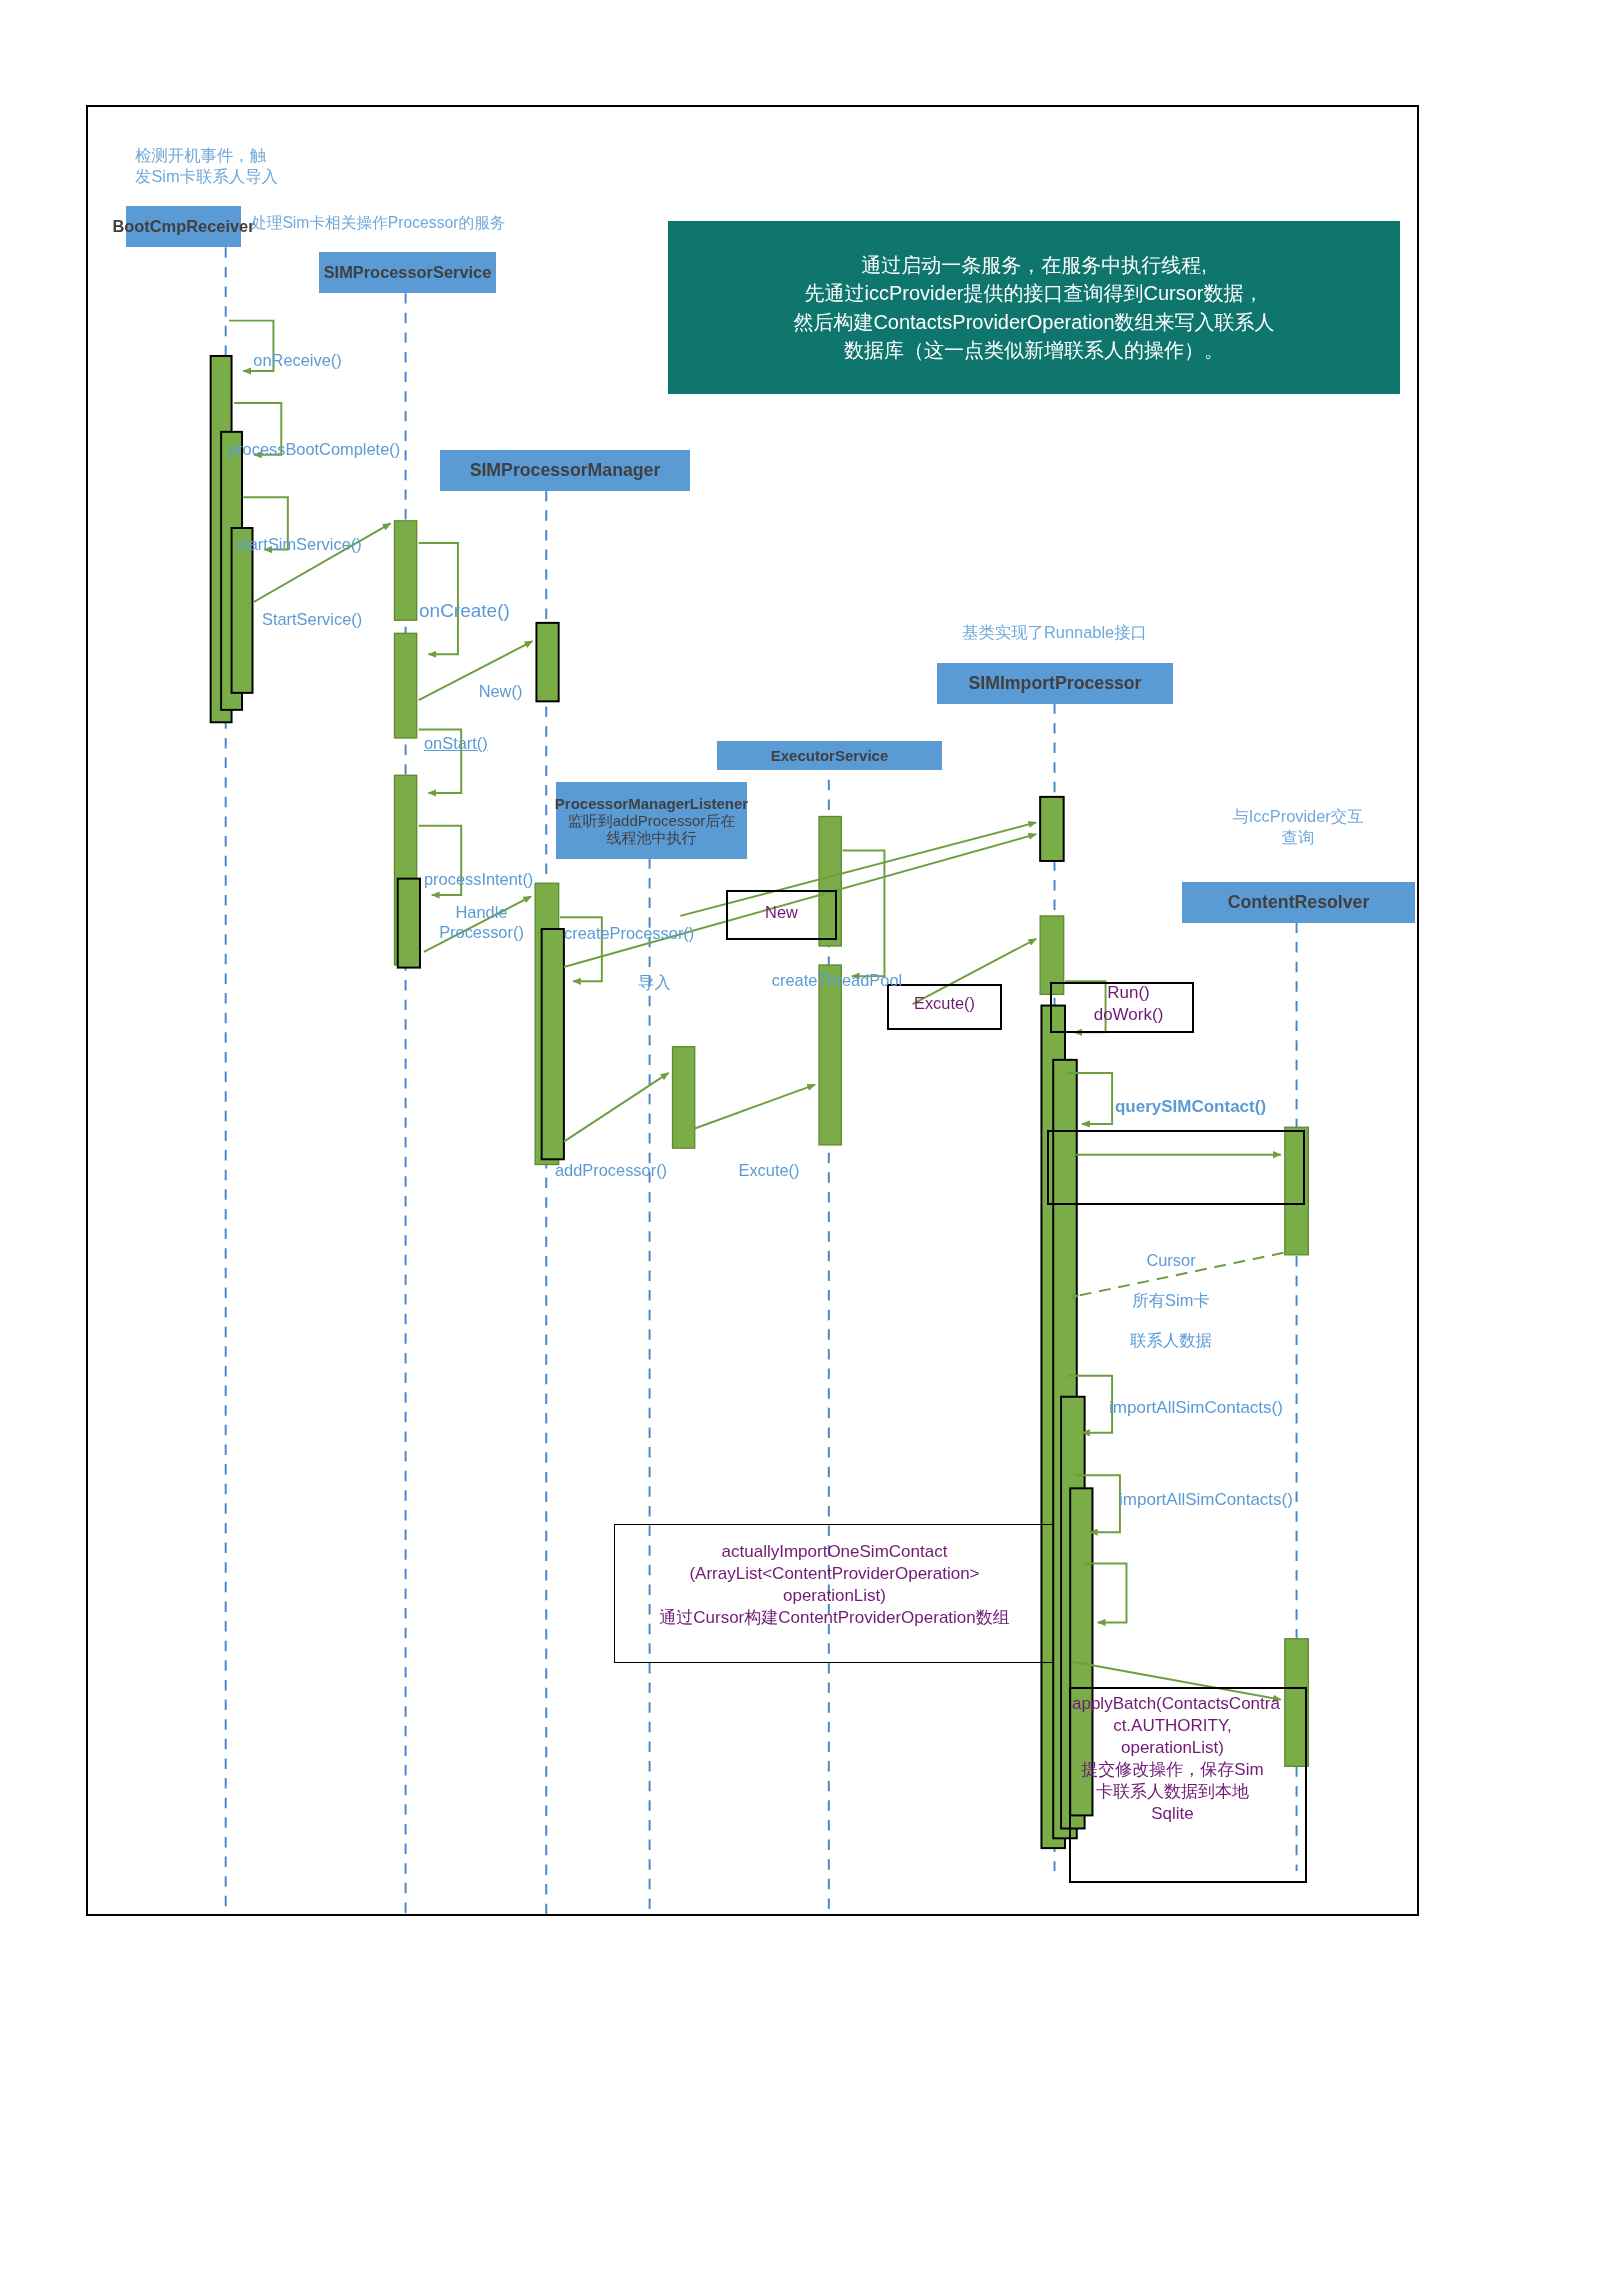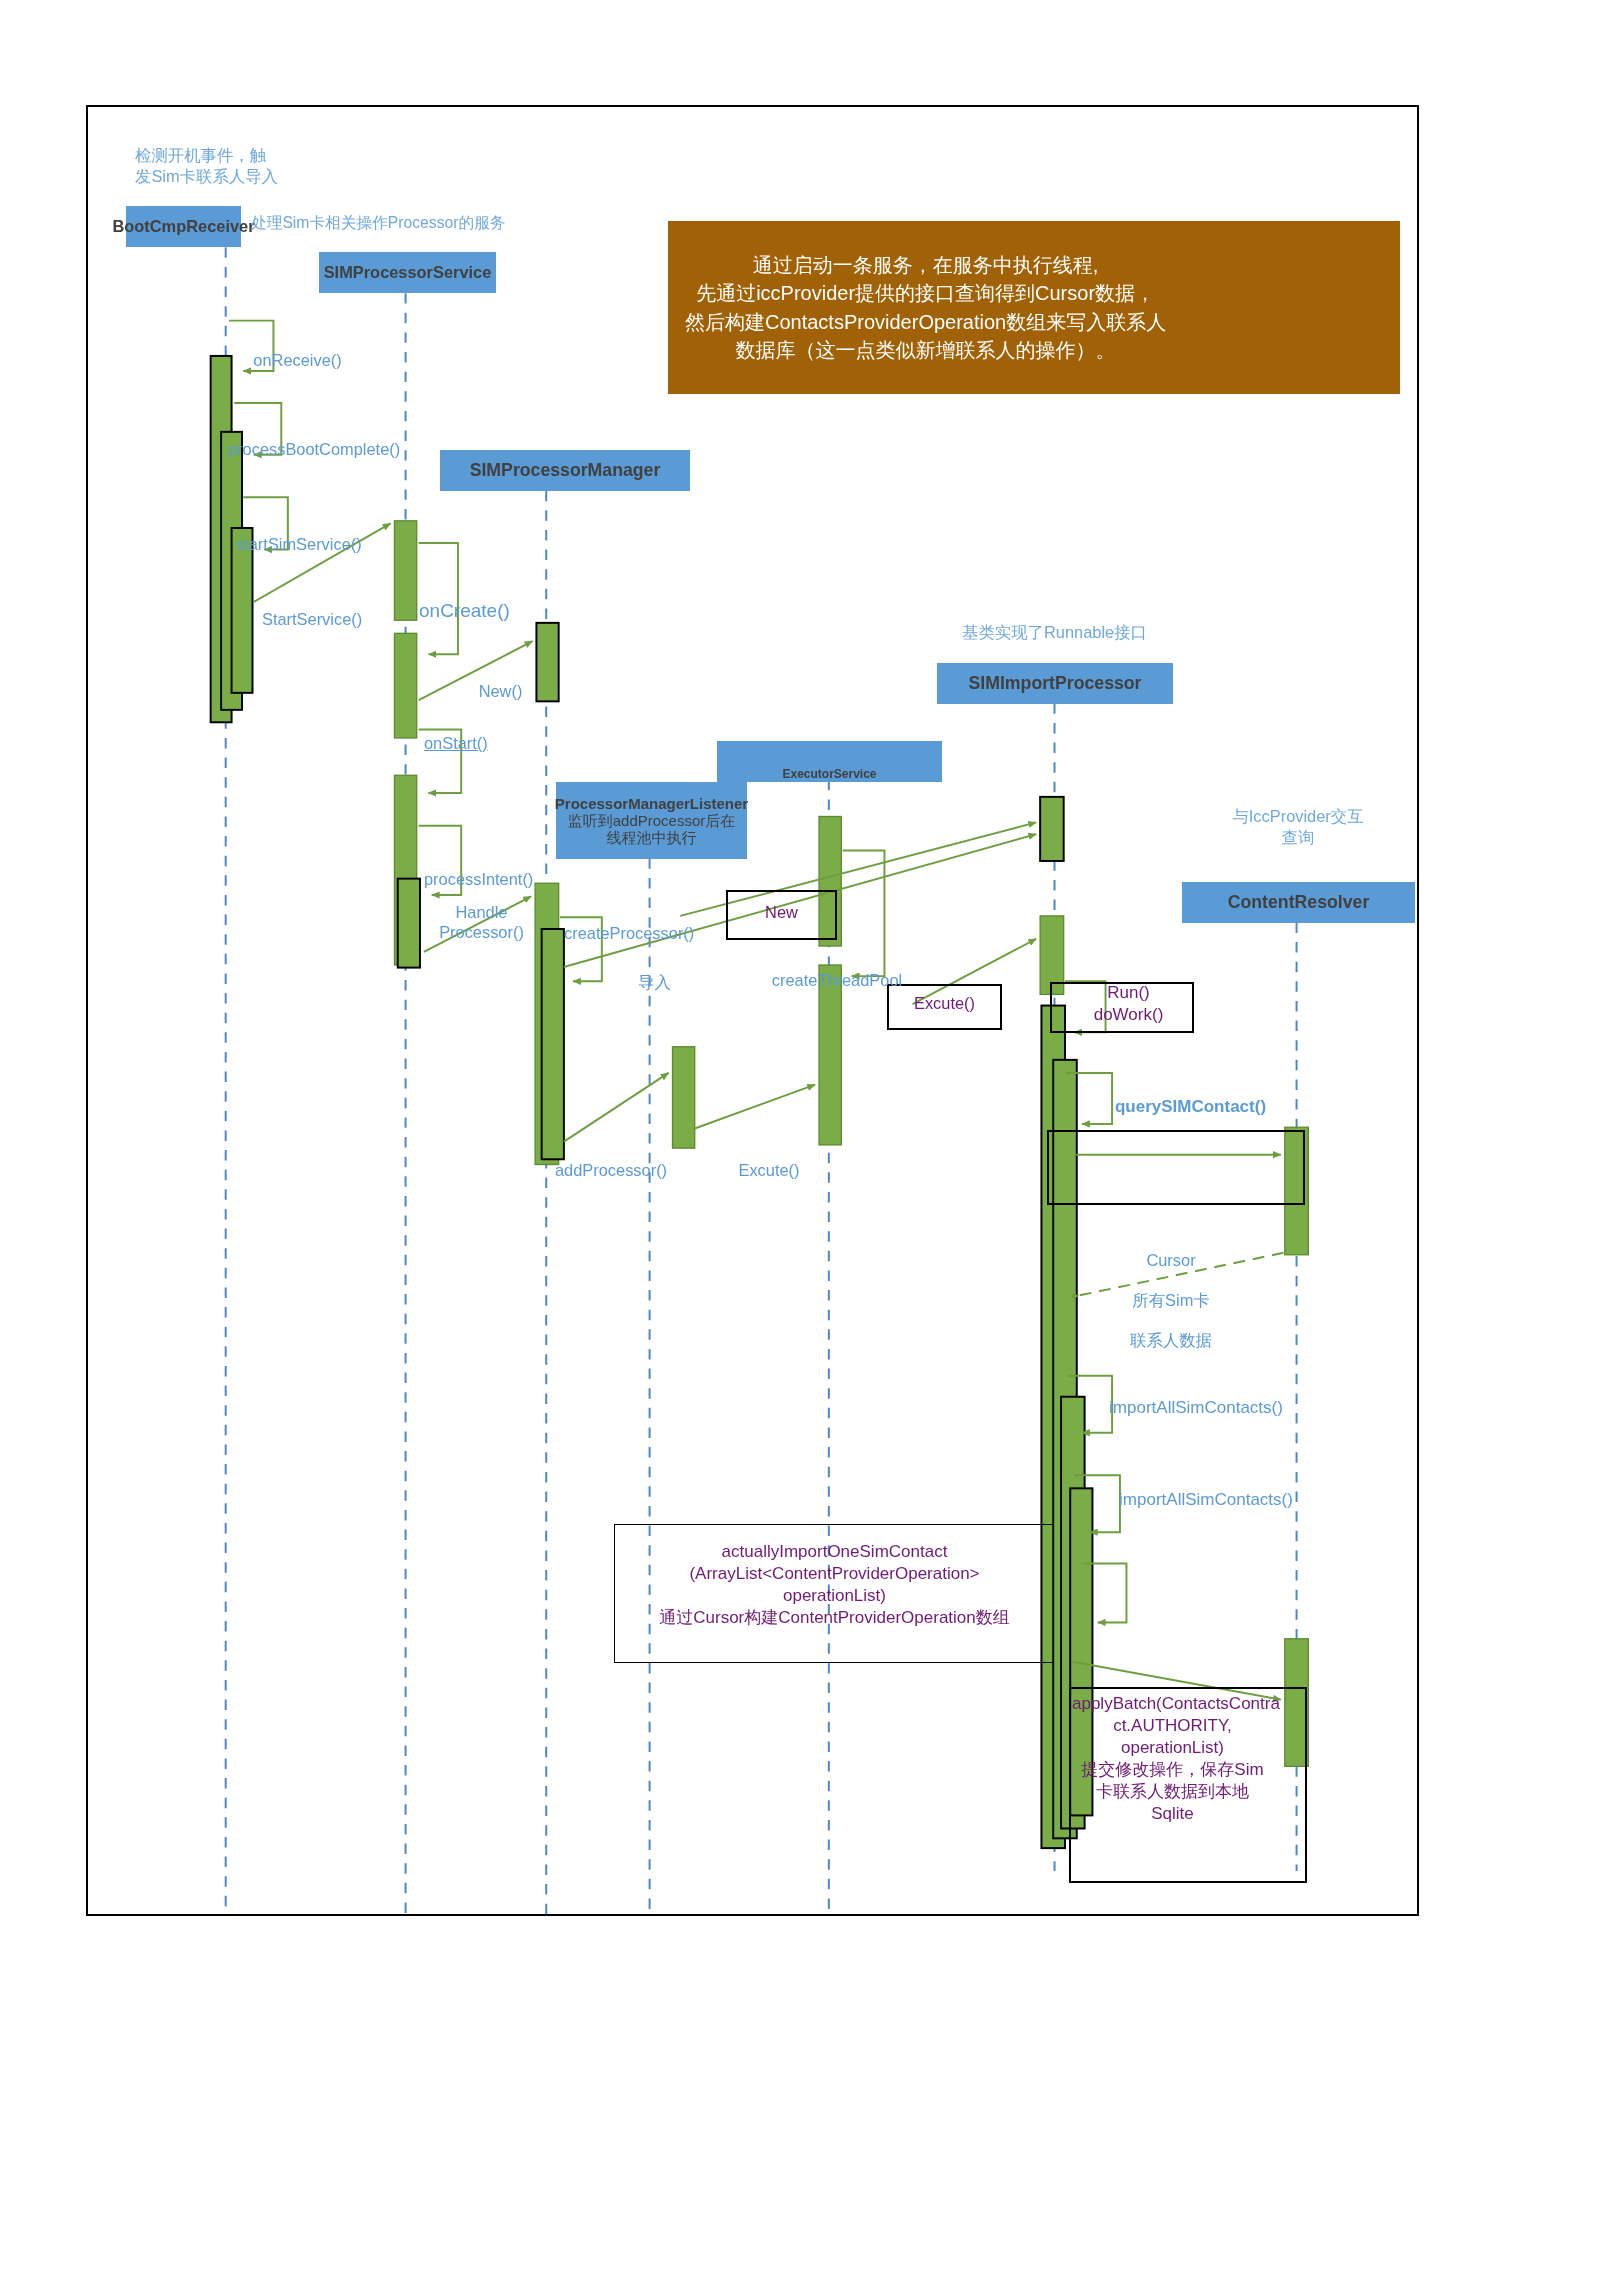--- a/index.html
+++ b/index.html
@@ -18,22 +18,22 @@
   .actor{position:absolute;background:#5b9bd5;color:#404040;display:flex;
          flex-direction:column;align-items:center;justify-content:center;
          font-weight:bold;text-align:center;line-height:1.15;box-sizing:border-box;}
   .actor .sub{font-weight:normal;}
 
   
   .annot{position:absolute;color:#6fa8dc;text-align:center;line-height:1.28;}
   .annot.left{text-align:left;}
 
   
-  .callout{position:absolute;background:#a16207;color:#fff;box-sizing:border-box;
-           display:flex;align-items:center;justify-content:flex-start;text-align:center;
+  .callout{position:absolute;background:#0f766e;color:#fff;box-sizing:border-box;
+           display:flex;align-items:center;justify-content:center;text-align:center;
            line-height:1.42;padding:9.2px 17px;}
 
   
   .msg{position:absolute;color:#5b9bd5;text-align:center;line-height:1.22;
        white-space:pre-line;}
   .msg.l{text-align:left;}
 
   
   .noteframe{position:absolute;border:2px solid #000;box-sizing:border-box;
              background:transparent;}
@@ -162,21 +162,21 @@
   <div class="actor" style="left:440px;top:450px;width:250px;height:41px;font-size:17.7px;">
     <span>SIMProcessorManager</span>
   </div>
 
   <div class="actor" style="left:556px;top:782px;width:191px;height:77px;font-size:15px;">
     <span>ProcessorManagerListener</span>
     <span class="sub">监听到addProcessor后在</span>
     <span class="sub">线程池中执行</span>
   </div>
 
-  <div class="actor" style="left:717px;top:741px;width:225px;height:41px;font-size:12px;justify-content:flex-end;">
+  <div class="actor" style="left:717px;top:741px;width:225px;height:29px;font-size:15px;">
     <span>ExecutorService</span>
   </div>
 
   <div class="actor" style="left:937px;top:663px;width:236px;height:41px;font-size:17.7px;">
     <span>SIMImportProcessor</span>
   </div>
 
   <div class="actor" style="left:1182px;top:882px;width:233px;height:41px;font-size:17.7px;">
     <span>ContentResolver</span>
   </div>

